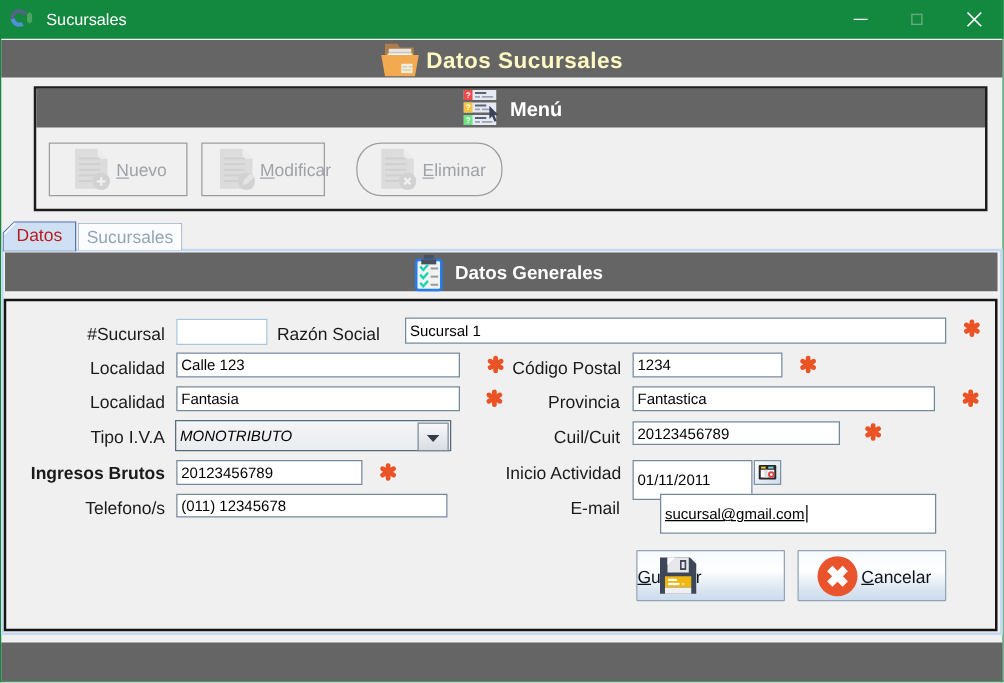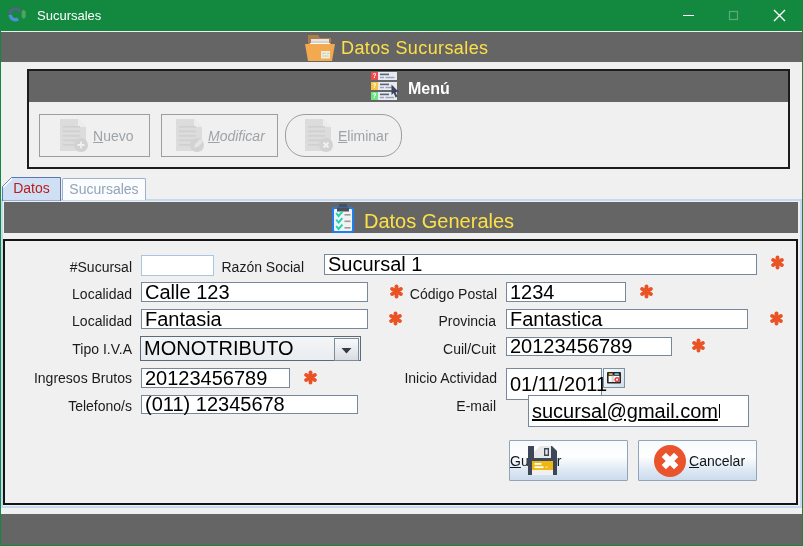--- a/index.html
+++ b/index.html
@@ -7,38 +7,38 @@
   body { font-family:"Liberation Sans", sans-serif; position:relative; background:#f0f0f0; }
   .abs { position:absolute; }
   
   #win { position:absolute; left:0; top:0; width:803px; height:546px; background:#f0f0f0; border:1px solid #13883F; }
   
   #titlebar { position:absolute; left:0; top:0; width:803px; height:31px; background:#13883F; }
   #titletext { position:absolute; left:37px; top:8px; color:#ffffff; font-size:13px; }
   .wbtn { position:absolute; top:0; width:45px; height:31px; }
   
   #hdr1 { position:absolute; left:1px; top:32px; width:801px; height:30px; background:#656565; }
-  #hdr1 .t { position:absolute; left:340px; top:6px; color:#fde047; font-size:18px; font-weight:normal; letter-spacing:0.4px; }
+  #hdr1 .t { position:absolute; left:340px; top:6px; color:#fef9c3; font-size:18px; font-weight:bold; letter-spacing:0.4px; }
   
   #menubox { position:absolute; left:27px; top:69px; width:763px; height:100px; border:2px solid #1c1c1c; background:#f0f0f0; }
   #menuhdr { position:absolute; left:0; top:0; width:759px; height:31px; background:#656565; }
   #menuhdr .t { position:absolute; left:379px; top:9px; color:#fff; font-size:16px; font-weight:bold; }
   .mbtn { position:absolute; top:114px; height:43px; border:1px solid #9d9d9d; background:#f0f0f0; color:#9ea3a8; font-size:14px; display:flex; align-items:center; }
   .mbtn u { text-decoration:underline; }
   
   .tab { position:absolute; font-size:14px; }
   #tab1 { left:2px; top:177px; width:59px; height:23px; color:#b91c1c; text-align:center; line-height:22px; z-index:4; }
   #tab2 { left:62px; top:178px; width:84px; height:22px; background:#fbfcfd; border:1px solid #9db1c8; border-bottom:none; border-radius:2px 2px 0 0; color:#93a4ba; text-align:center; line-height:21px; z-index:2; }
   #tabpanel { position:absolute; left:1px; top:199px; width:801px; height:309px; background:#f0f0f0; border:2px solid #c4daf2; border-top:2px solid #c4daf2; }
   #hdr2 { position:absolute; left:4px; top:202px; width:794px; height:31px; background:#656565; }
-  #hdr2 .t { position:absolute; left:360px; top:8px; color:#fde047; font-size:20px; font-weight:normal; }
+  #hdr2 .t { position:absolute; left:360px; top:8px; color:#ffffff; font-size:15px; font-weight:bold; }
   #formpanel { position:absolute; left:3px; top:239px; width:795px; height:266px; border:2px solid #141414; background:#f0f0f0; }
   
   .lbl { position:absolute; font-size:14px; color:#1b1b1b; text-align:right; }
-  .inp { position:absolute; background:#fff; border:1px solid #76889b; font-size:20px; color:#000; padding:0 3px; display:flex; align-items:center; }
+  .inp { position:absolute; background:#fff; border:1px solid #76889b; font-size:12px; color:#000; padding:0 3px; display:flex; align-items:center; }
   
   .bbtn { position:absolute; top:440px; height:41px; border:1px solid #92a4b8; border-radius:1px; background:linear-gradient(#f7fafd, #fdfeff 40%, #d9e5f1 80%, #ccdcee); font-size:14px; color:#10151c; display:flex; align-items:center; }
   .bbtn u { text-decoration:underline; }
   #footer { position:absolute; left:1px; top:514px; width:801px; height:31px; background:#656565; }
 </style>
 </head>
 <body>
 <div id="win"></div>
 
 <div id="titlebar"></div>
@@ -102,21 +102,21 @@
     <rect x="10" y="1.6" width="9" height="1.6" fill="#5b6377"></rect>
     <rect x="10" y="4.8" width="4" height="1.4" fill="#9aa2b5"></rect>
     <rect x="15.5" y="4.8" width="8.5" height="1.4" fill="#9aa2b5"></rect>
   </g>
   <path d="M21.5 12.5 L28.8 20.1 L25.5 20.2 L27.4 24.6 L25.6 25.4 L23.7 21 L21.5 23.1 Z" fill="#3a4358"></path>
 </svg>
 
 <div class="mbtn" style="left:39px; width:111px;">
     <span style="margin-left:53px"><u>N</u>uevo</span>
   </div>
-<div class="mbtn" style="left:161px; width:117px;font-style:italic;">
+<div class="mbtn" style="left:161px; width:99px;">
     <span style="margin-left:46px"><u>M</u>odificar</span>
   </div>
 <div class="mbtn" style="left:285px; width:117px;border-radius:20px;">
     <span style="margin-left:52px"><u>E</u>liminar</span>
   </div>
 <svg class="abs doc" style="left:58px;top:118px" width="32" height="35" viewBox="0 0 32 35">
     <path d="M2 1 L20 1 L28 9 L28 33 L2 33 Z" fill="#dcdcdc"></path>
     <path d="M20 1 L20 9 L28 9 Z" fill="#ececec"></path>
     <rect x="5" y="8.0" width="17" height="1.6" fill="#d0d0d0"></rect>
     <rect x="5" y="12.5" width="17" height="1.6" fill="#d0d0d0"></rect>
@@ -176,38 +176,38 @@
 <div id="formpanel"></div>
 
 <div class="lbl" style="left:30px;  top:259px; width:102px;">#Sucursal</div>
 <div class="lbl" style="left:200px; top:259px; width:104px;">Razón Social</div>
 <div class="lbl" style="left:30px;  top:286px; width:102px;">Localidad</div>
 <div class="lbl" style="left:380px; top:286px; width:117px;">Código Postal</div>
 <div class="lbl" style="left:30px;  top:313px; width:102px;">Localidad</div>
 <div class="lbl" style="left:380px; top:313px; width:116px;">Provincia</div>
 <div class="lbl" style="left:30px;  top:341px; width:102px;">Tipo I.V.A</div>
 <div class="lbl" style="left:380px; top:341px; width:116px;">Cuil/Cuit</div>
-<div class="lbl" style="left:20px;  top:370px; width:112px;">Ingresos Brutos</div>
+<div class="lbl" style="left:20px;  top:370px; width:112px;font-weight:bold;">Ingresos Brutos</div>
 <div class="lbl" style="left:380px; top:370px; width:117px;">Inicio Actividad</div>
 <div class="lbl" style="left:30px;  top:398px; width:102px;">Telefono/s</div>
 <div class="lbl" style="left:380px; top:398px; width:116px;">E-mail</div>
 
 <div class="inp" style="left:141px; top:255px; width:73px;  height:21px; border-color:#a8c5e2;"></div>
 <div class="inp" style="left:324px; top:254px; width:433px; height:21px;">Sucursal 1</div>
 <div class="inp" style="left:141px; top:282px; width:227px; height:20px;">Calle 123</div>
 <div class="inp" style="left:506px; top:282px; width:120px; height:20px;">1234</div>
 <div class="inp" style="left:141px; top:309px; width:227px; height:20px;">Fantasia</div>
 <div class="inp" style="left:506px; top:309px; width:242px; height:20px;">Fantastica</div>
 <div class="inp" style="left:506px; top:337px; width:166px; height:19px;">20123456789</div>
 <div class="inp" style="left:141px; top:368px; width:149px; height:20px;">20123456789</div>
 <div class="inp" style="left:506px; top:368px; width:96px;  height:32px;">01/11/2011</div>
 <div class="inp" style="left:141px; top:395px; width:217px; height:19px;">(011) 12345678</div>
 <div class="inp" style="left:528px; top:395px; width:221px; height:32px;text-decoration:underline;">sucursal@gmail.com<span style="display:inline-block;width:1px;height:14px;background:#000;margin-left:1px"></span></div>
 
-<div class="inp" style="left:140px; top:336px; width:221px; height:25px; background:linear-gradient(#f4f5f7,#e9ecf0); border-color:#5c6b7a;">MONOTRIBUTO
+<div class="inp" style="left:140px; top:336px; width:221px; height:25px; background:linear-gradient(#f4f5f7,#e9ecf0); border-color:#5c6b7a;font-style:italic;">MONOTRIBUTO
   <div style="position:absolute; right:1px; top:1px; width:25px; height:23px; background:linear-gradient(#f8f9fb,#d8dde3); border:1px solid #7e8b98;">
     <svg width="23" height="21">
         <path d="M6.5 9 L16.5 9 L11.5 14.5 Z" fill="#333b47"></path>
       </svg>
   </div>
 </div>
 
 <div class="abs" style="left:603px; top:368px; width:22px; height:20px; background:linear-gradient(135deg,#fdfeff,#cfdde9); border:1px solid #7a93a8;">
   <svg width="20" height="18" viewBox="0 0 20 18">
     <rect x="3" y="3" width="14" height="11.5" rx="1" fill="#262626"></rect>

